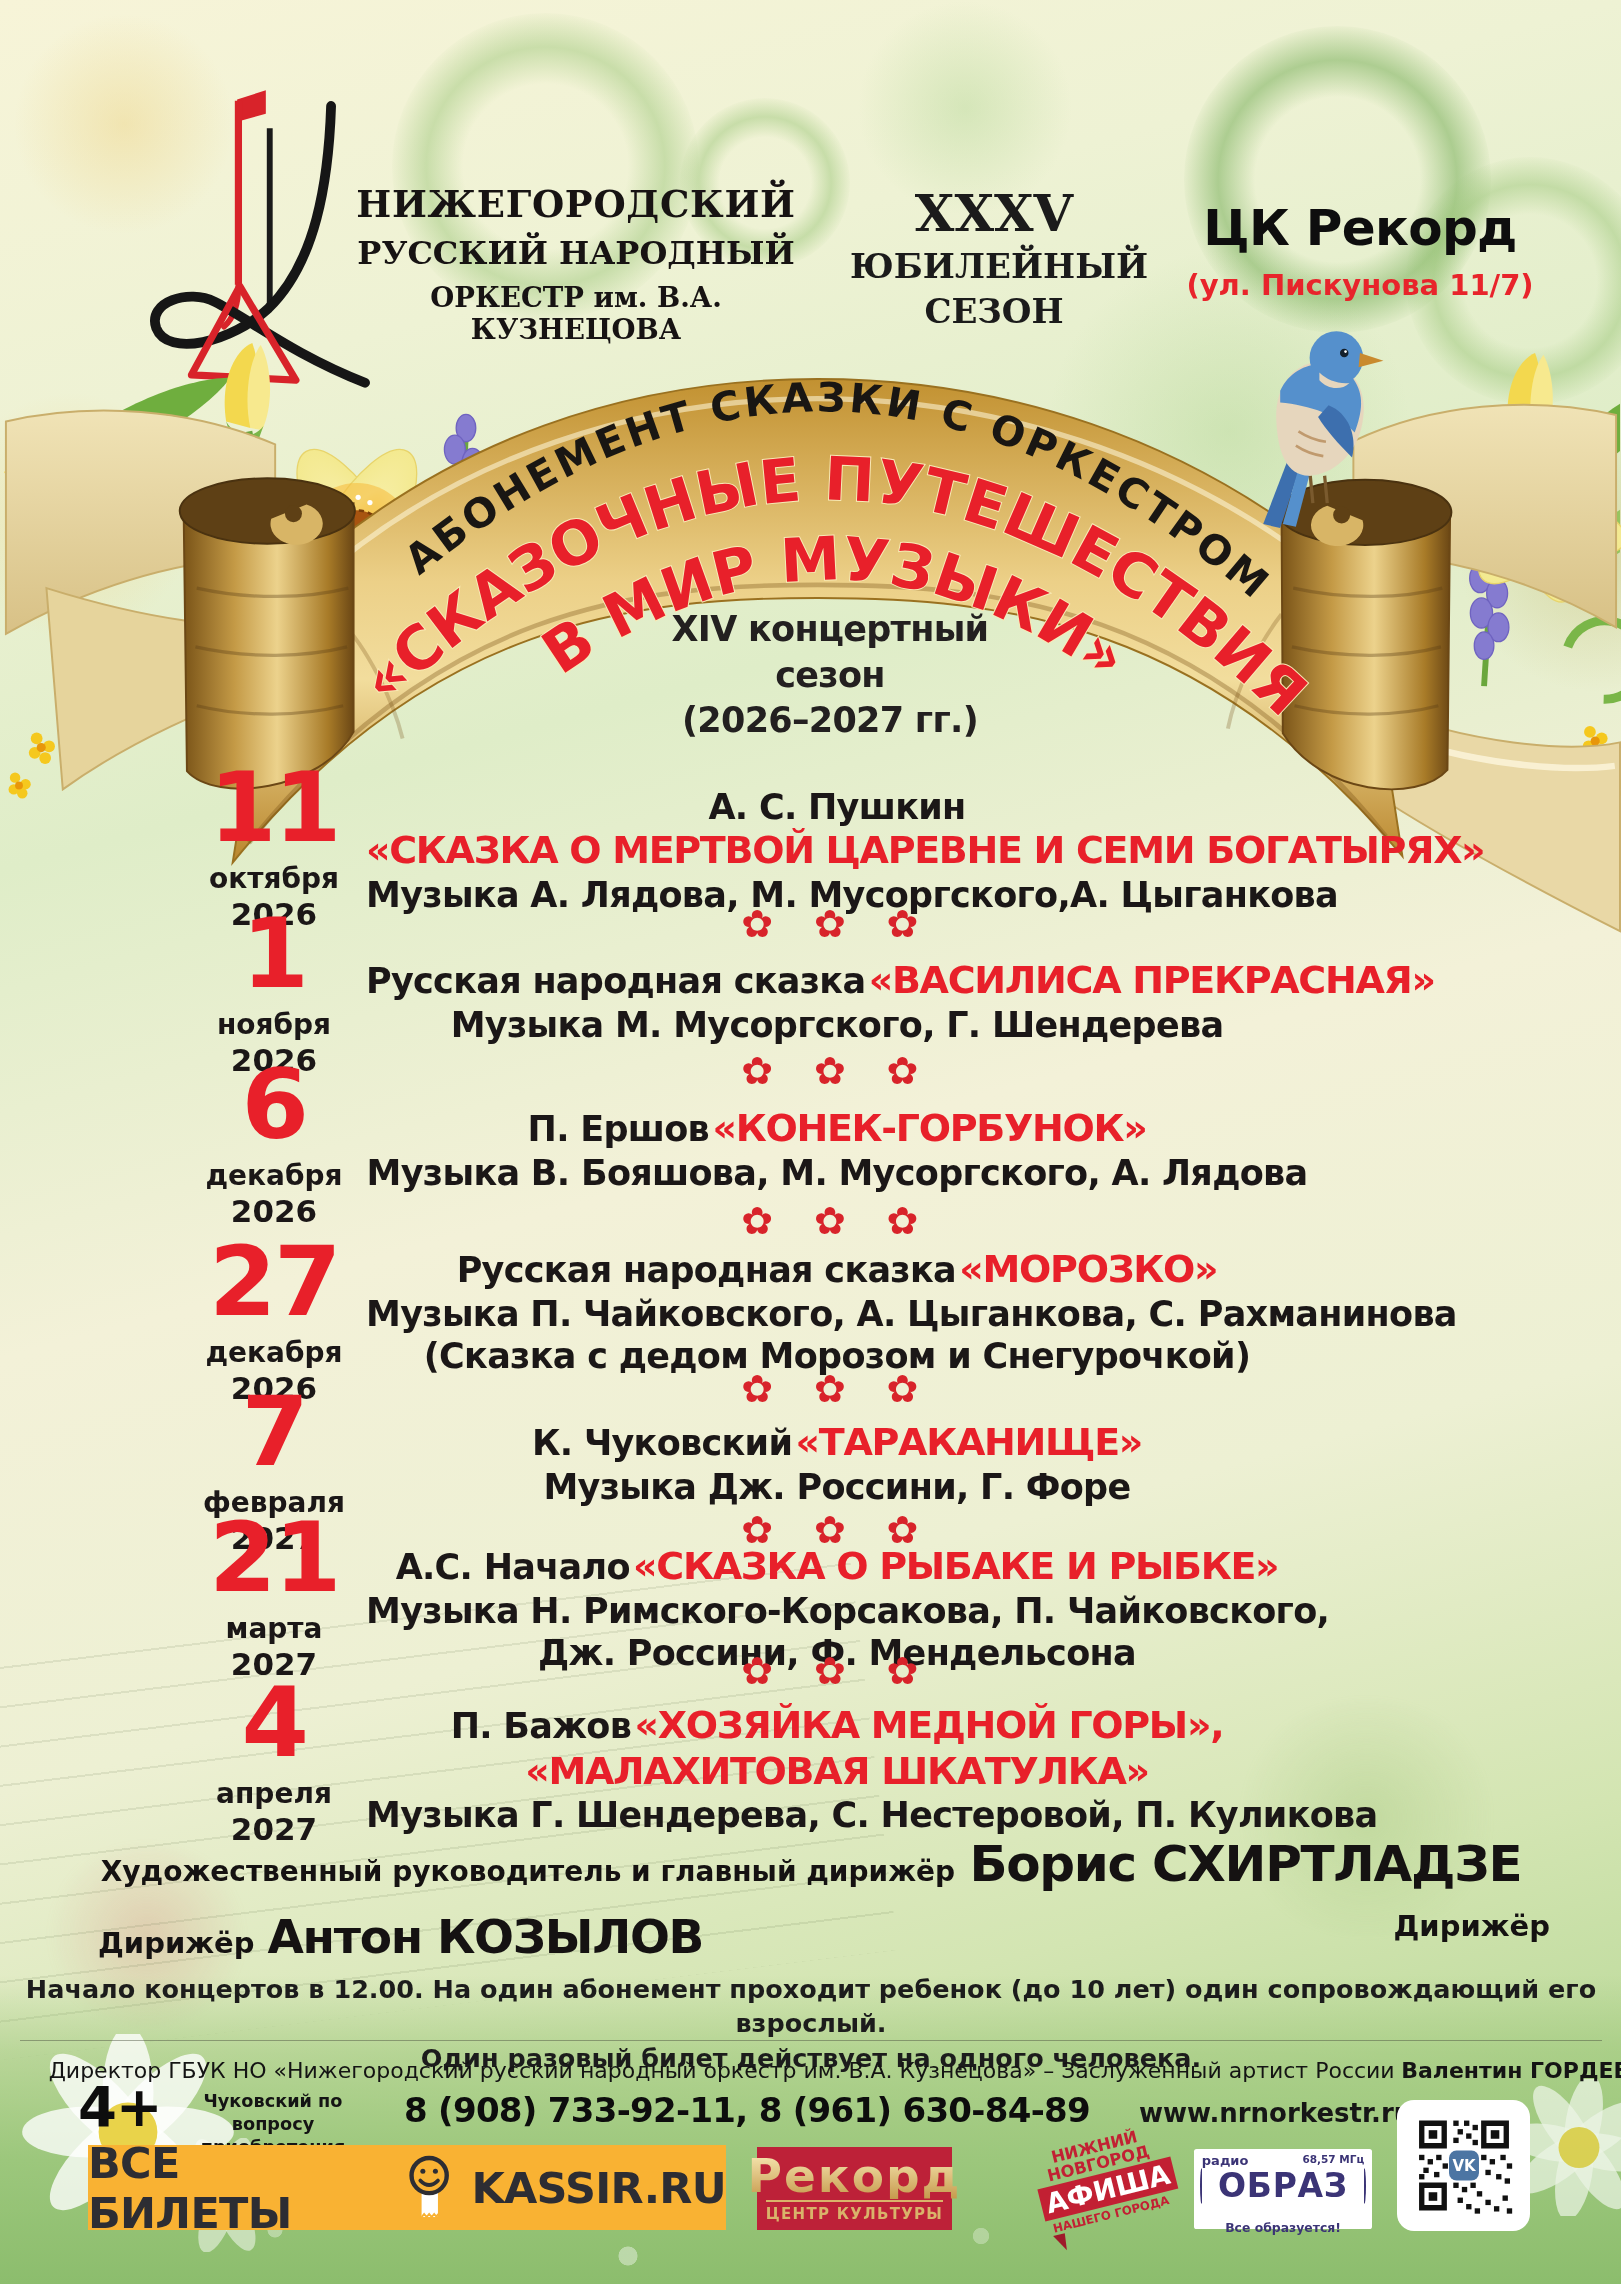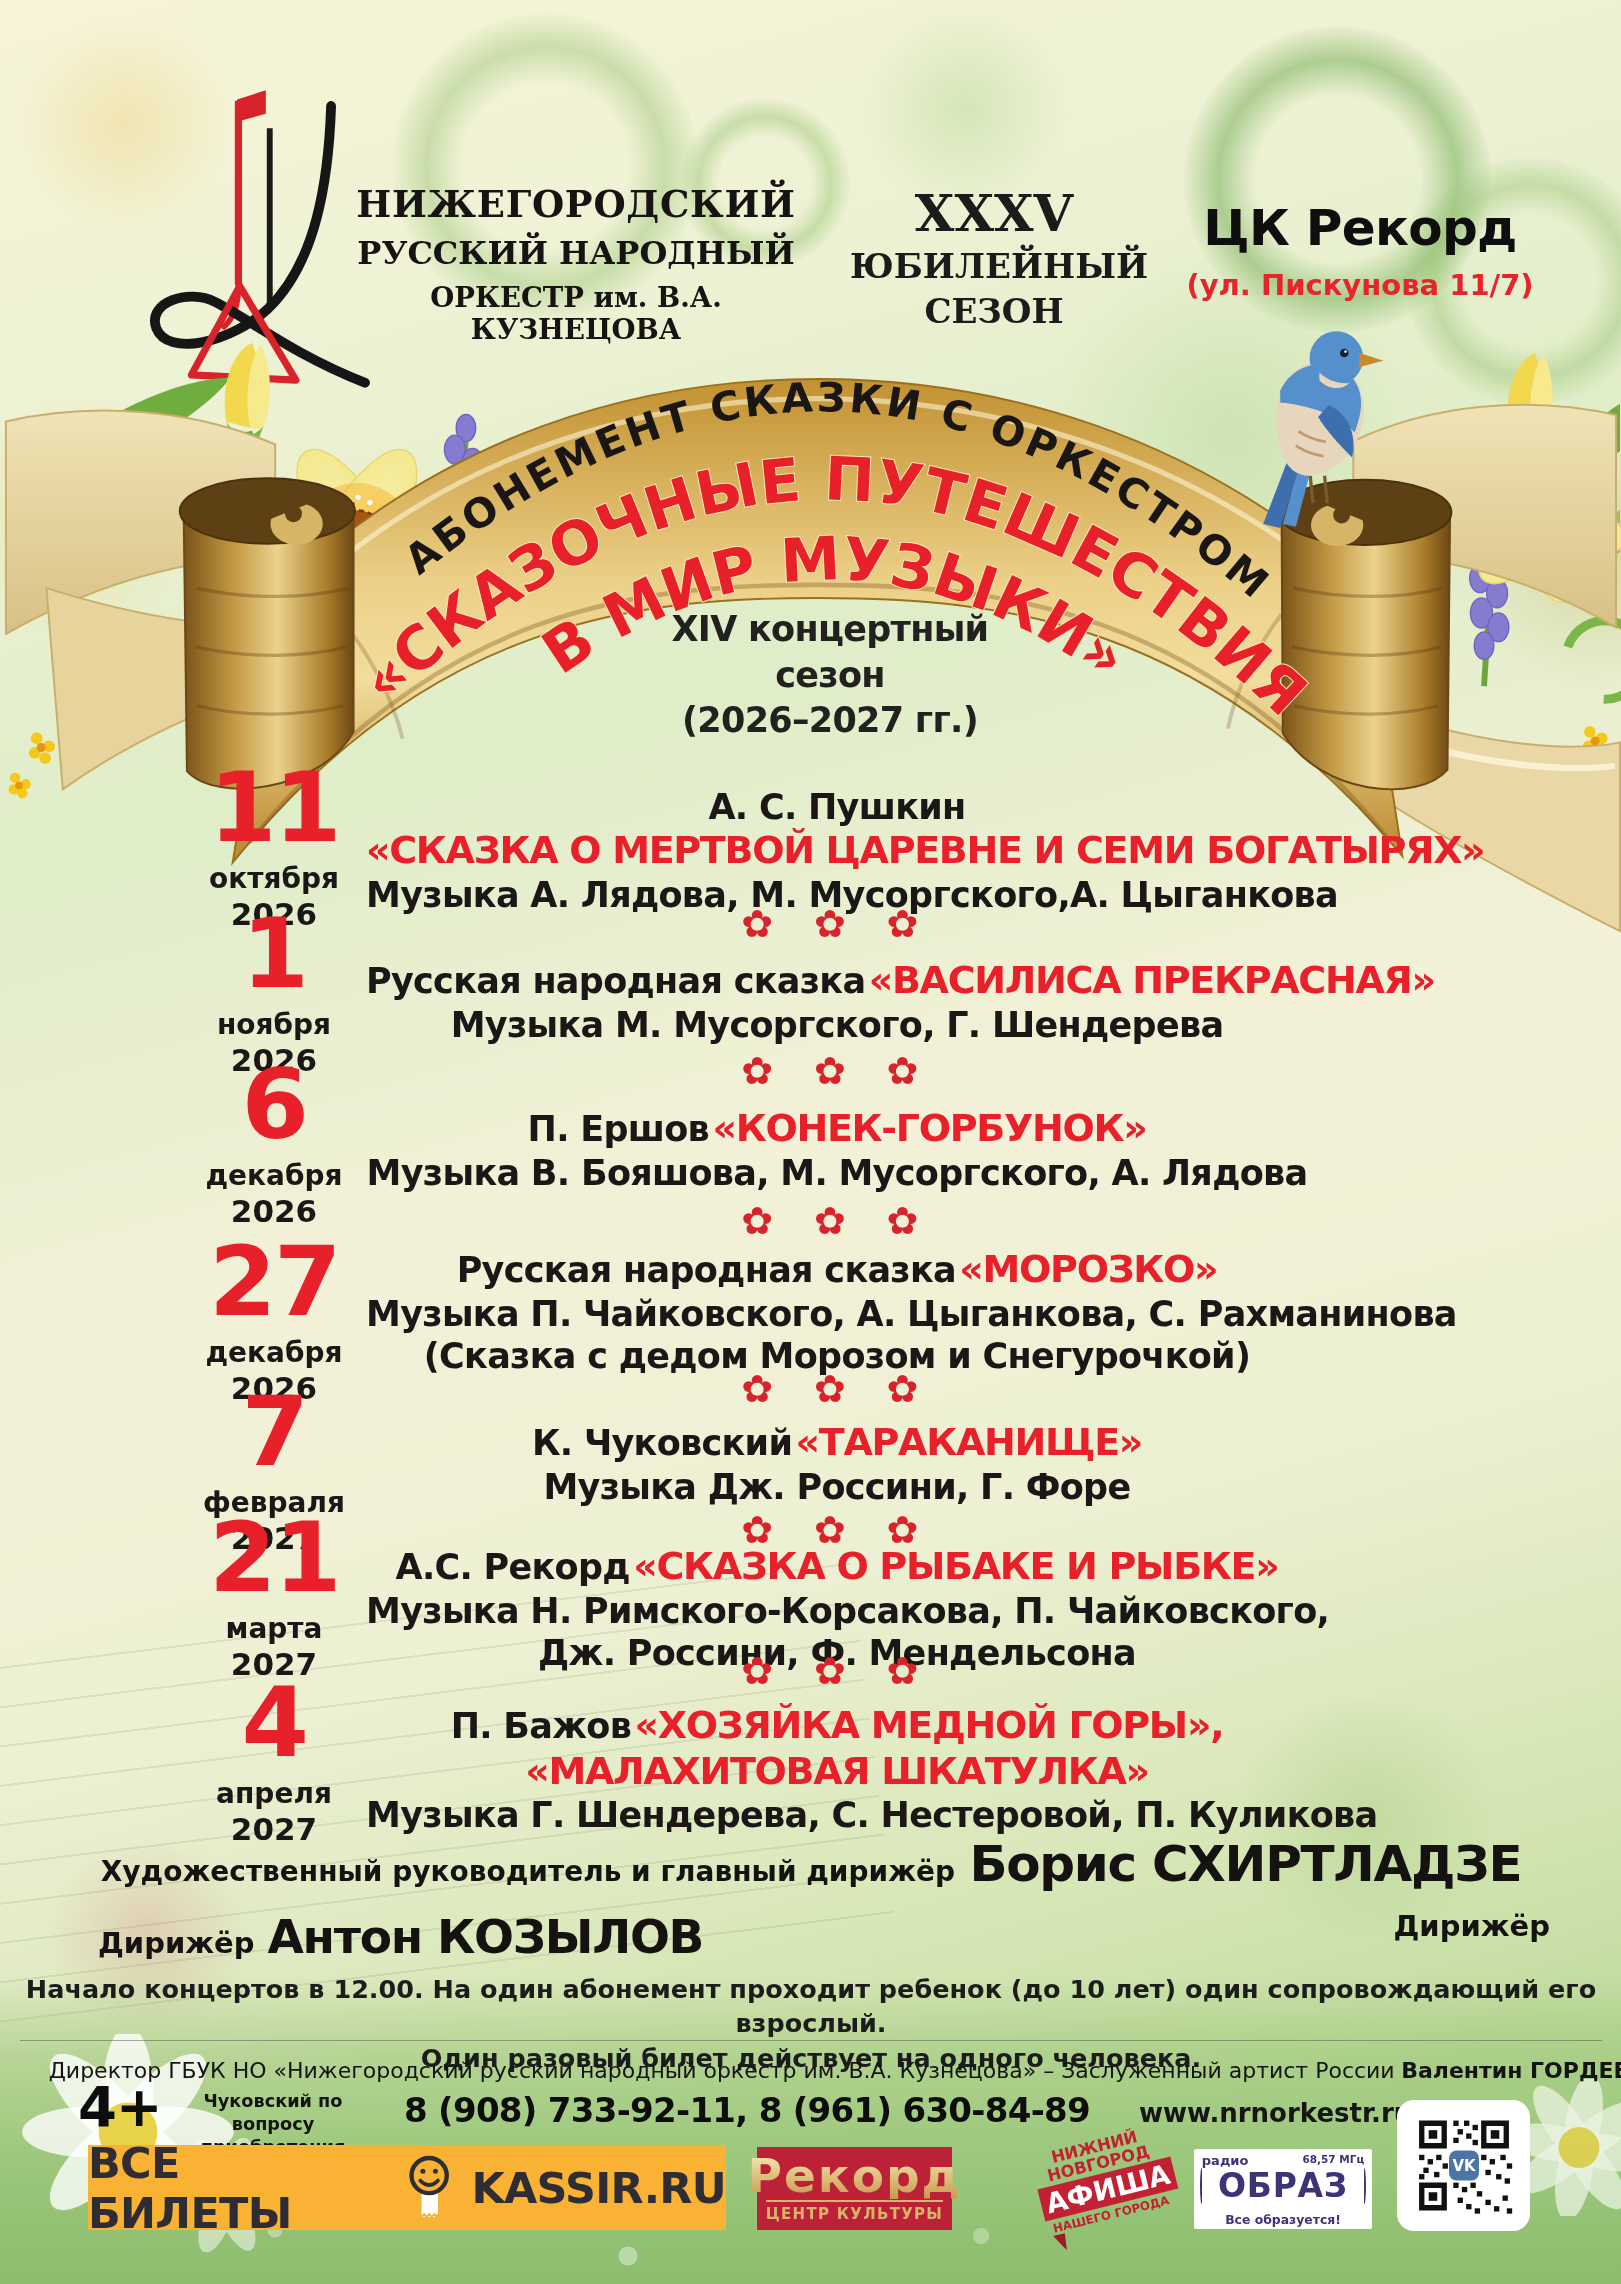--- a/index.html
+++ b/index.html
@@ -101,21 +101,21 @@
   .afisha .s4{font-size:11.8px;}
   .obraz{position:absolute;left:1194px;top:2149px;width:178px;height:80px;background:#fff;border-radius:2.6px;
     color:#3b3476;padding:3.9px 7.8px;box-sizing:border-box;}
   .obraz .row1{display:flex;justify-content:space-between;font-weight:bold;}
   .obraz .radio{font-size:13px;} .obraz .freq{font-size:10.5px;}
   .obraz .mid{display:flex;align-items:center;justify-content:center;gap:14px;margin-top:-1.3px;}
   .obraz .arcL,.obraz .arcR{width:10.5px;height:34px;border:2.6px solid #3b3476;border-radius:50%;}
   .obraz .arcL{border-right-color:transparent;border-top-color:transparent;border-bottom-color:transparent;}
   .obraz .arcR{border-left-color:transparent;border-top-color:transparent;border-bottom-color:transparent;}
   .obraz .name{font-size:33px;font-weight:bold;letter-spacing:0.7px;line-height:1;}
-  .obraz .slogan{text-align:center;font-size:12.4px;font-weight:bold;margin-top:7px;}
+  .obraz .slogan{text-align:center;font-size:12.4px;font-weight:bold;margin-top:15px;}
   .qr{position:absolute;left:1397px;top:2100px;width:133px;height:131px;background:#fff;border-radius:17px;
     display:flex;align-items:center;justify-content:center;}
   .daisy{position:absolute;}
 </style>
 </head>
 <body>
 
 <div class="poster">
 
   <div class="bokeh warm" style="left:13px;top:13px;width:222px;height:222px;"></div>
@@ -452,21 +452,21 @@
     <div class="line music">Музыка Дж. Россини, Г. Форе</div>
   </div>
   <div class="divider" style="top:1508px;">✿ ✿ ✿</div>
 
   <div class="date" style="top:1514px;">
     <div class="day">21</div>
     <div class="month">марта</div>
     <div class="year">2027</div>
   </div>
   <div class="entry" style="top:1546px;">
-    <div class="line"><span class="author">А.С. Рекорд</span>
+    <div class="line"><span class="author">А.С. Начало</span>
       <span class="title-inline">«СКАЗКА О РЫБАКЕ И РЫБКЕ»</span></div>
     <div class="line music">Музыка Н. Римского-Корсакова, П. Чайковского,</div>
     <div class="line music">Дж. Россини, Ф. Мендельсона</div>
   </div>
   <div class="divider" style="top:1649px;">✿ ✿ ✿</div>
 
   <div class="date" style="top:1679px;">
     <div class="day">4</div>
     <div class="month">апреля</div>
     <div class="year">2027</div>

